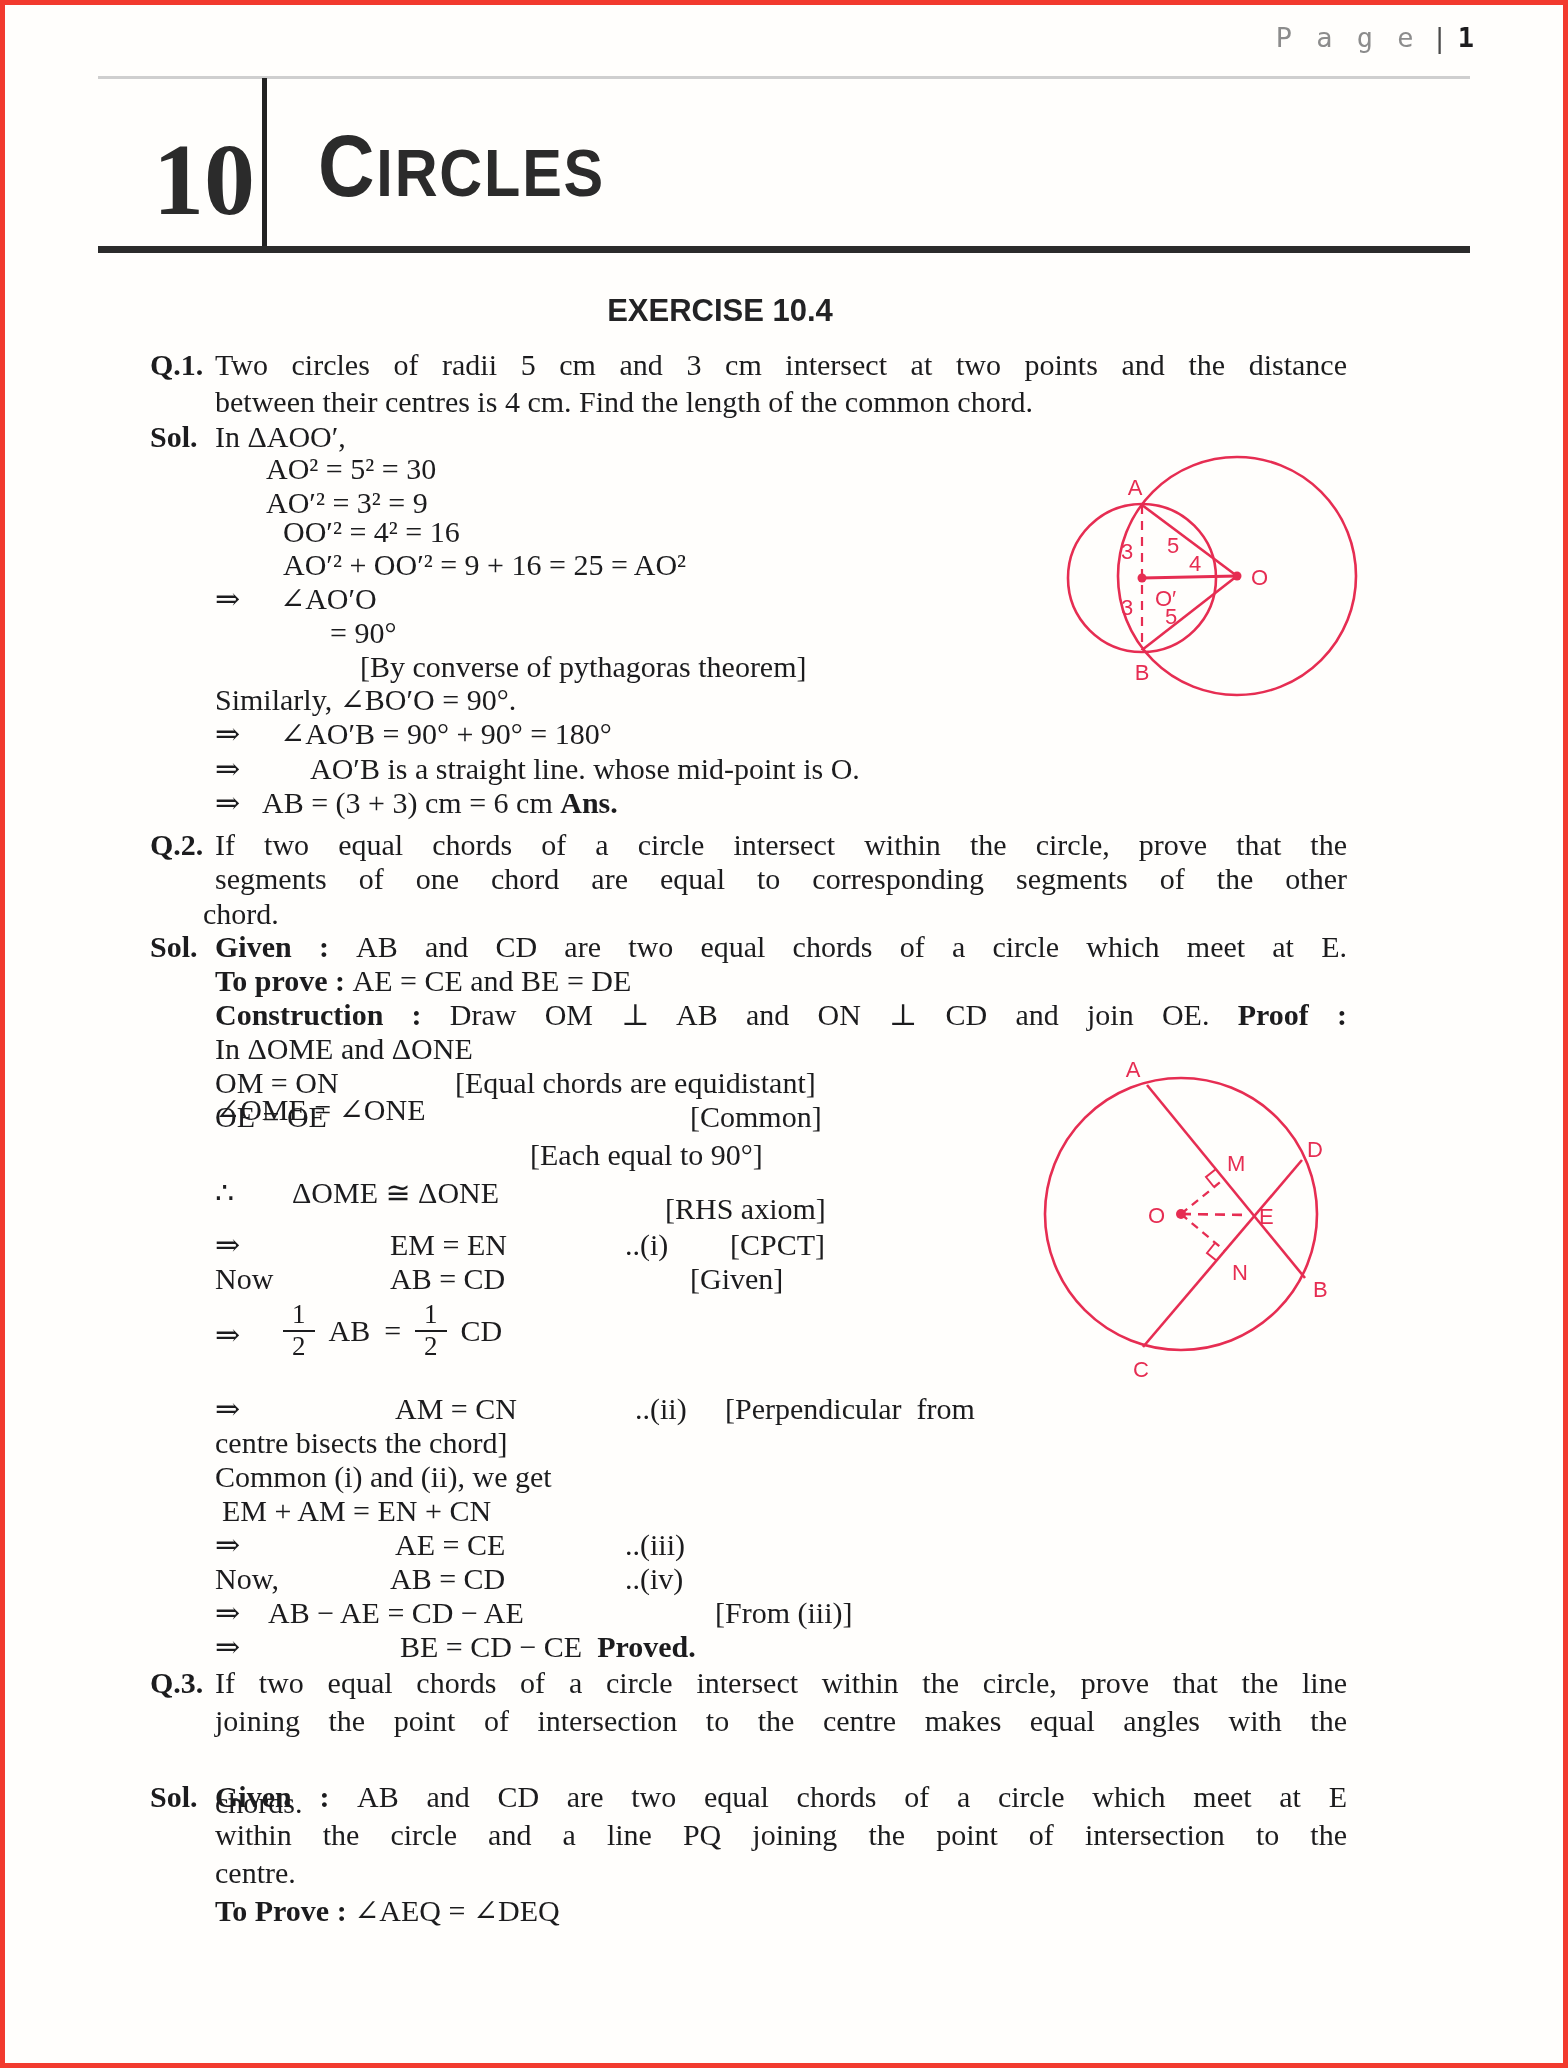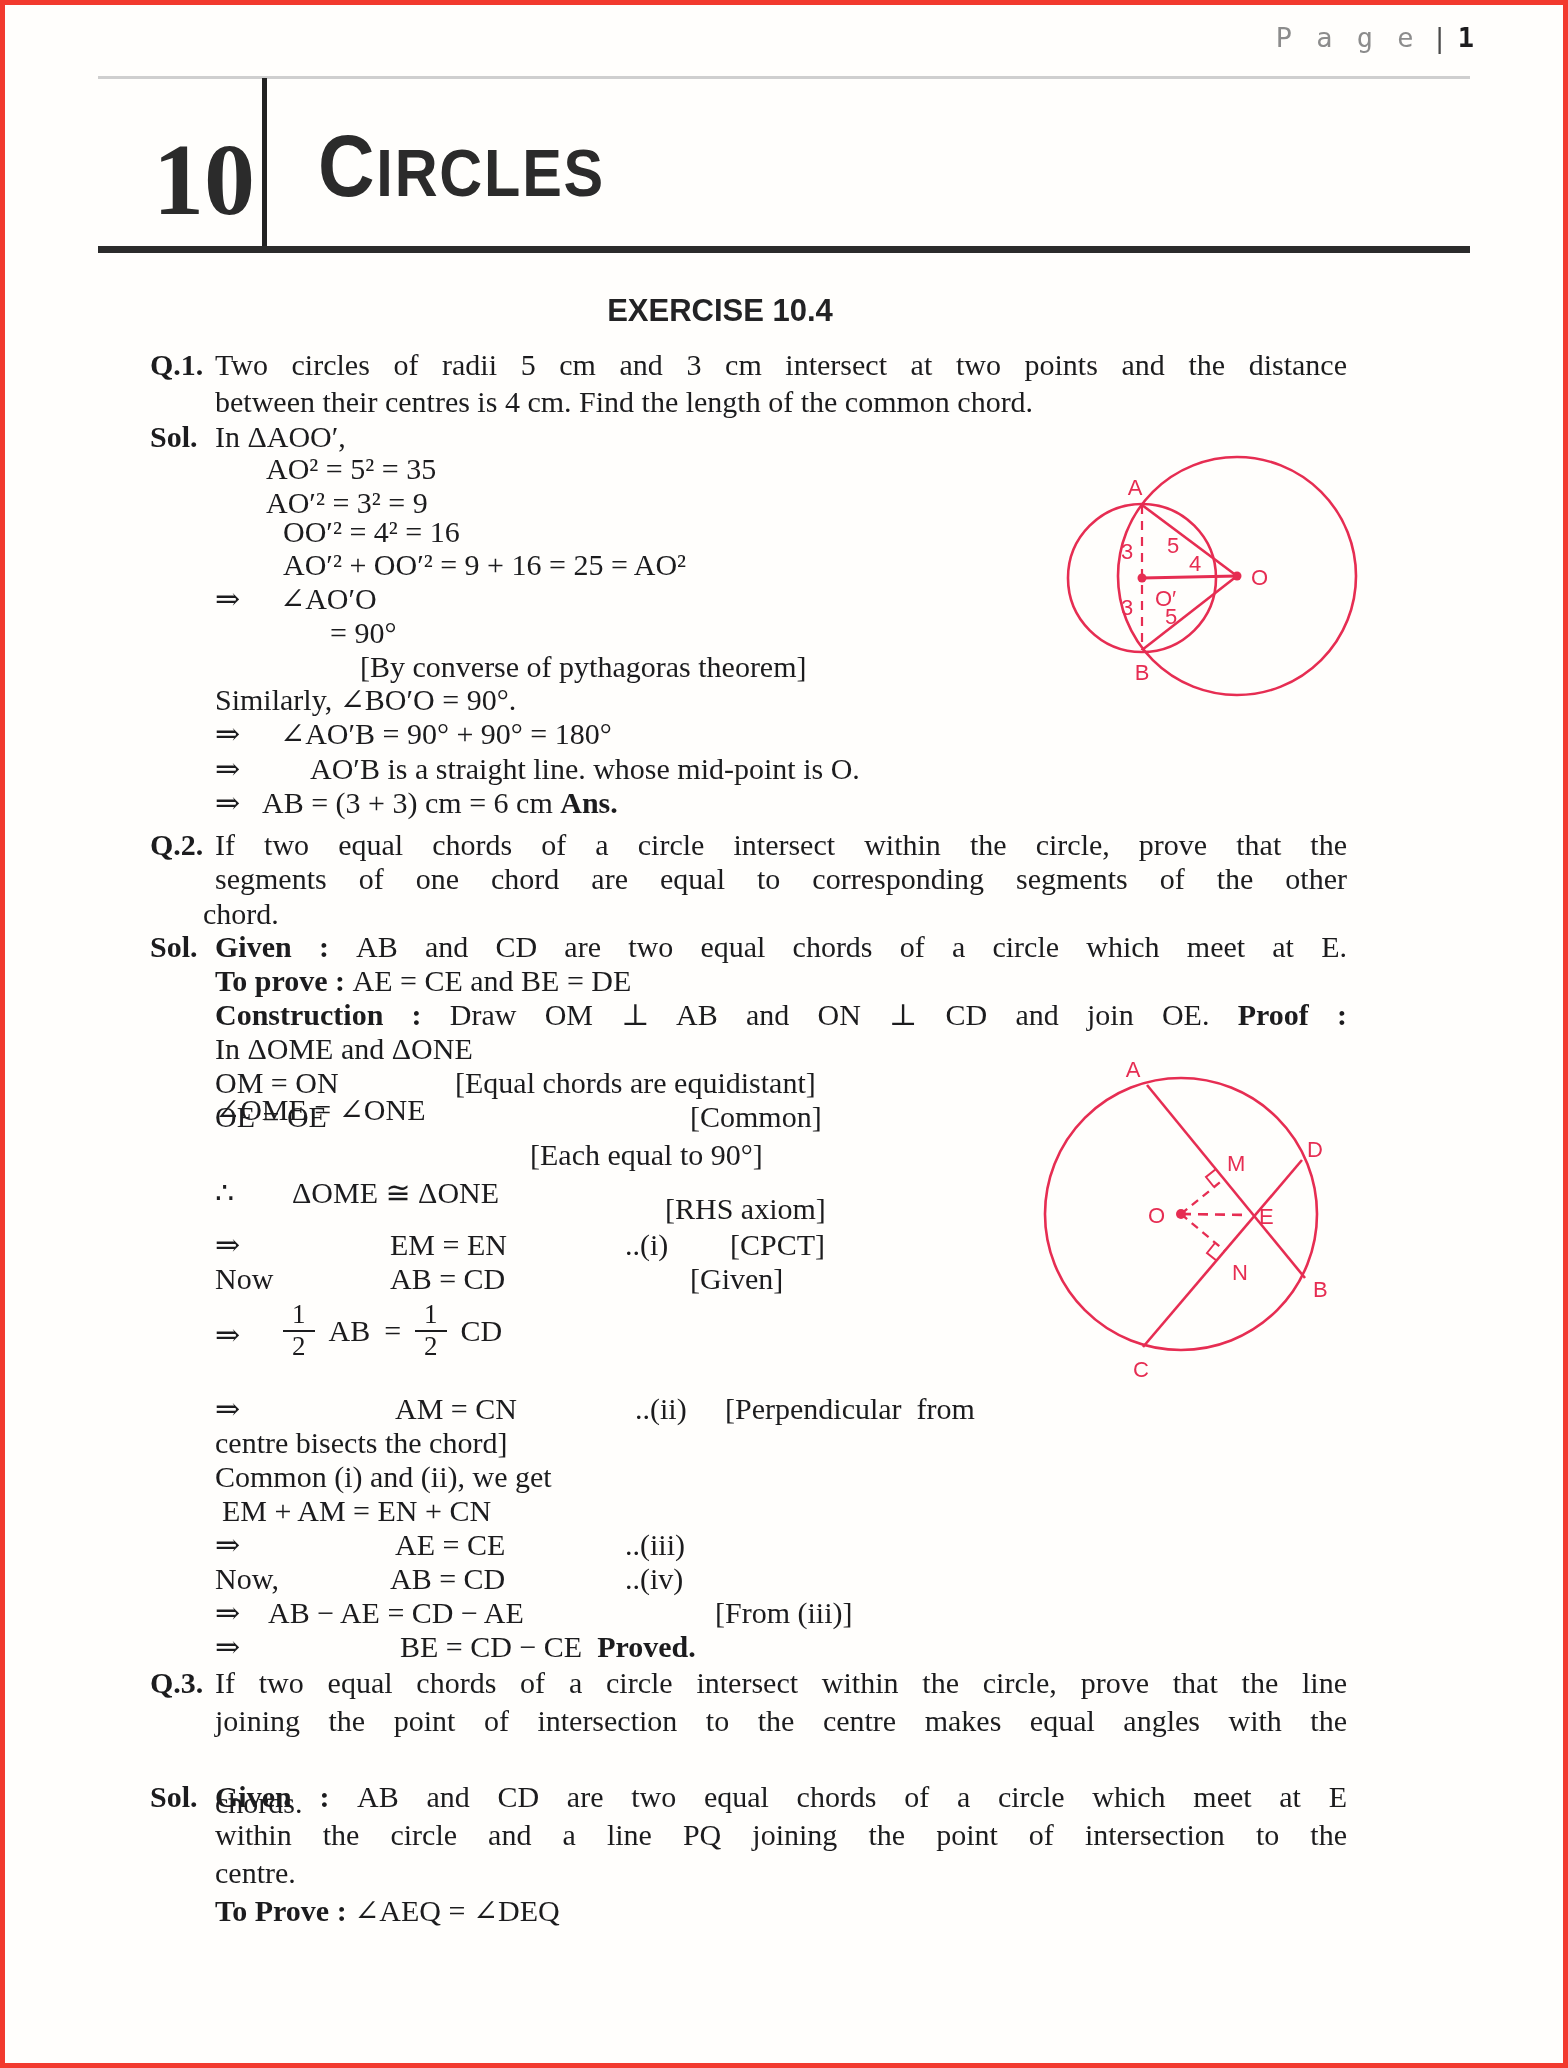--- a/index.html
+++ b/index.html
@@ -53,21 +53,21 @@
 
 <div class="exercise">EXERCISE 10.4</div>
 
 <div class="ln b" style="left:150px;top:348px">Q.1.</div>
 <div class="ln it jl" style="left:215px;top:348px">Two circles of radii 5 cm and 3 cm intersect at two points and the distance</div>
 <div class="ln it" style="left:215px;top:385px">between their centres is 4 cm. Find the length of the common chord.</div>
 
 <div class="ln b" style="left:150px;top:420px">Sol.</div>
 <div class="ln" style="left:215px;top:420px">In ΔAOO′,</div>
 
-<div class="ln" style="left:266px;top:452px">AO² = 5² = 35</div>
+<div class="ln" style="left:266px;top:452px">AO² = 5² = 30</div>
 <div class="ln" style="left:266px;top:486px">AO′² = 3² = 9</div>
 <div class="ln" style="left:283px;top:515px">OO′² = 4² = 16</div>
 <div class="ln" style="left:283px;top:548px">AO′² + OO′² = 9 + 16 = 25 = AO²</div>
 
 <div class="ln" style="left:215px;top:582px">⇒</div>
 <div class="ln" style="left:280px;top:582px">∠AO′O</div>
 <div class="ln" style="left:330px;top:616px">= 90°</div>
 <div class="ln" style="left:360px;top:650px">[By converse of pythagoras theorem]</div>
 <div class="ln" style="left:215px;top:683px">Similarly, ∠BO′O = 90°.</div>
 <div class="ln" style="left:215px;top:717px">⇒</div>

